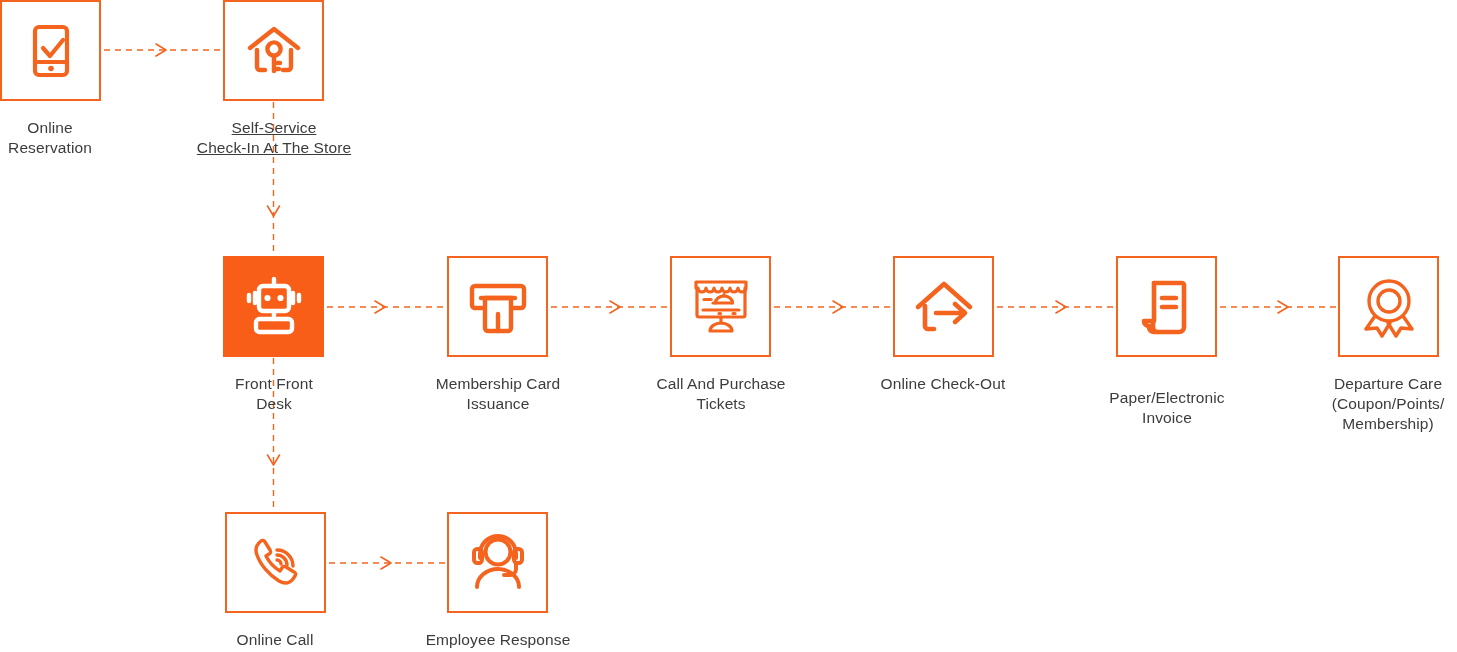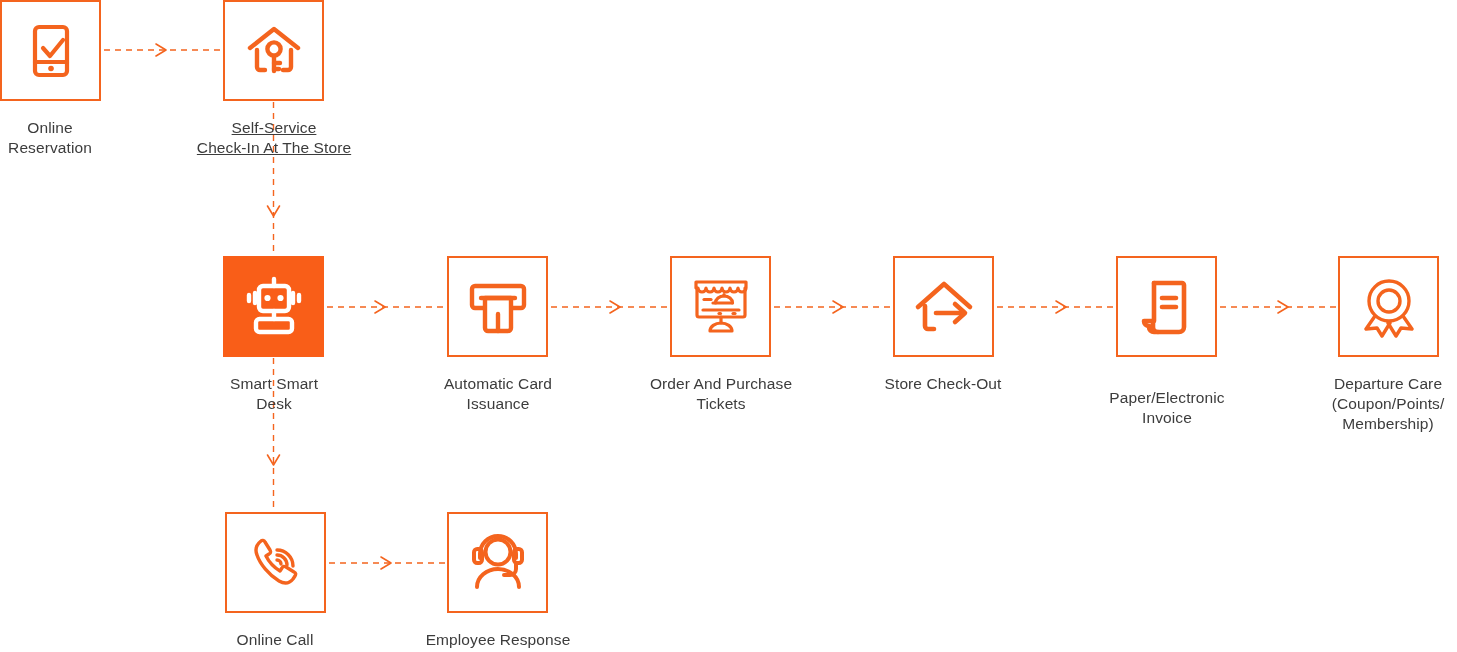--- a/index.html
+++ b/index.html
@@ -147,37 +147,37 @@
           <line x1="13" y1="17" x2="13" y2="27"></line>
           <line x1="7" y1="19" x2="7" y2="25"></line>
           <line x1="32" y1="35" x2="32" y2="43"></line>
           <rect x="14" y="43" width="36" height="13" rx="3.5"></rect>
         </g>
         <circle cx="25.5" cy="22" r="3.1" fill="#ffffff"></circle>
         <circle cx="38.5" cy="22" r="3.1" fill="#ffffff"></circle>
       </svg>
     </div>
   </div>
-  <div class="label" style="left:174px; top:374px; width:200px;">Smart Smart
+  <div class="label" style="left:174px; top:374px; width:200px;">Front Front
 Desk</div>
 
   <div class="node" style="left:447px; top:256px;">
     <div class="box"></div>
     <div class="glyph">
       <svg width="62" height="58" viewBox="0 0 62 58">
         <g fill="none" stroke="#F4641E" stroke-width="4.4" stroke-linecap="round" stroke-linejoin="round">
           <path d="M8,8 h46 a3,3 0 0 1 3,3 v16 a3,3 0 0 1 -3,3 h-9 M17,30 h-9 a3,3 0 0 1 -3,-3 v-16 a3,3 0 0 1 3,-3"></path>
           <line x1="14" y1="20" x2="48" y2="20"></line>
           <path d="M18,20 h26 v30 a3,3 0 0 1 -3,3 h-20 a3,3 0 0 1 -3,-3 z"></path>
           <line x1="31" y1="36" x2="31" y2="53"></line>
         </g>
       </svg>
     </div>
   </div>
-  <div class="label" style="left:398px; top:374px; width:200px;">Automatic Card
+  <div class="label" style="left:398px; top:374px; width:200px;">Membership Card
 Issuance</div>
 
   <div class="node" style="left:670px; top:256px;">
     <div class="box"></div>
     <div class="glyph">
       <svg width="64" height="60" viewBox="0 0 64 60">
         <g fill="none" stroke="#F4641E" stroke-width="3.2" stroke-linecap="round" stroke-linejoin="round">
           <path d="M7,5 h50 v6 a4,4 0 0 1 -8,0 a4,4 0 0 1 -8,0 a4,4 0 0 1 -8,0 a4,4 0 0 1 -8,0 a4,4 0 0 1 -8,0 a4,4 0 0 1 -8,0 a4,4 0 0 1 -2,0 z"></path>
           <path d="M8,11 v27 a2,2 0 0 0 2,2 h44 a2,2 0 0 0 2,-2 v-27"></path>
           <line x1="14" y1="33" x2="50" y2="33"></line>
@@ -186,37 +186,37 @@
           <line x1="35" y1="17.5" x2="35" y2="19"></line>
           <line x1="15" y1="22.5" x2="22" y2="22.5"></line>
           <line x1="44" y1="36.5" x2="46" y2="36.5"></line>
           <line x1="30" y1="36.5" x2="31.5" y2="36.5"></line>
           <line x1="32" y1="40" x2="32" y2="46"></line>
           <path d="M21,54 a11,8 0 0 1 22,0 z"></path>
         </g>
       </svg>
     </div>
   </div>
-  <div class="label" style="left:621px; top:374px; width:200px;">Order And Purchase
+  <div class="label" style="left:621px; top:374px; width:200px;">Call And Purchase
 Tickets</div>
 
   <div class="node" style="left:893px; top:256px;">
     <div class="box"></div>
     <div class="glyph">
       <svg width="64" height="60" viewBox="0 0 64 60">
         <g fill="none" stroke="#F4641E" stroke-width="4.6" stroke-linecap="round" stroke-linejoin="round">
           <polyline points="6,30 32,7 58,30"></polyline>
           <path d="M13,29 v20 a3,3 0 0 0 3,3 h6"></path>
           <line x1="24" y1="36" x2="52" y2="36"></line>
           <polyline points="43,27 53,36 43,45"></polyline>
         </g>
       </svg>
     </div>
   </div>
-  <div class="label" style="left:843px; top:374px; width:200px;">Store Check-Out</div>
+  <div class="label" style="left:843px; top:374px; width:200px;">Online Check-Out</div>
 
   <div class="node" style="left:1116px; top:256px;">
     <div class="box"></div>
     <div class="glyph">
       <svg width="58" height="60" viewBox="0 0 58 60">
         <g fill="none" stroke="#F4641E" stroke-width="4.6" stroke-linecap="round" stroke-linejoin="round">
           <path d="M16,6 h28 a2,2 0 0 1 2,2 v42 a5,5 0 0 1 -5,5 h-21"></path>
           <path d="M20,55 a5,5 0 0 1 -5,-5 v-6 h-9 a5,5 0 0 0 5,5 v1 a5,5 0 0 0 5,5 z"></path>
           <line x1="16" y1="6" x2="16" y2="44"></line>
           <line x1="24" y1="21" x2="38" y2="21"></line>

